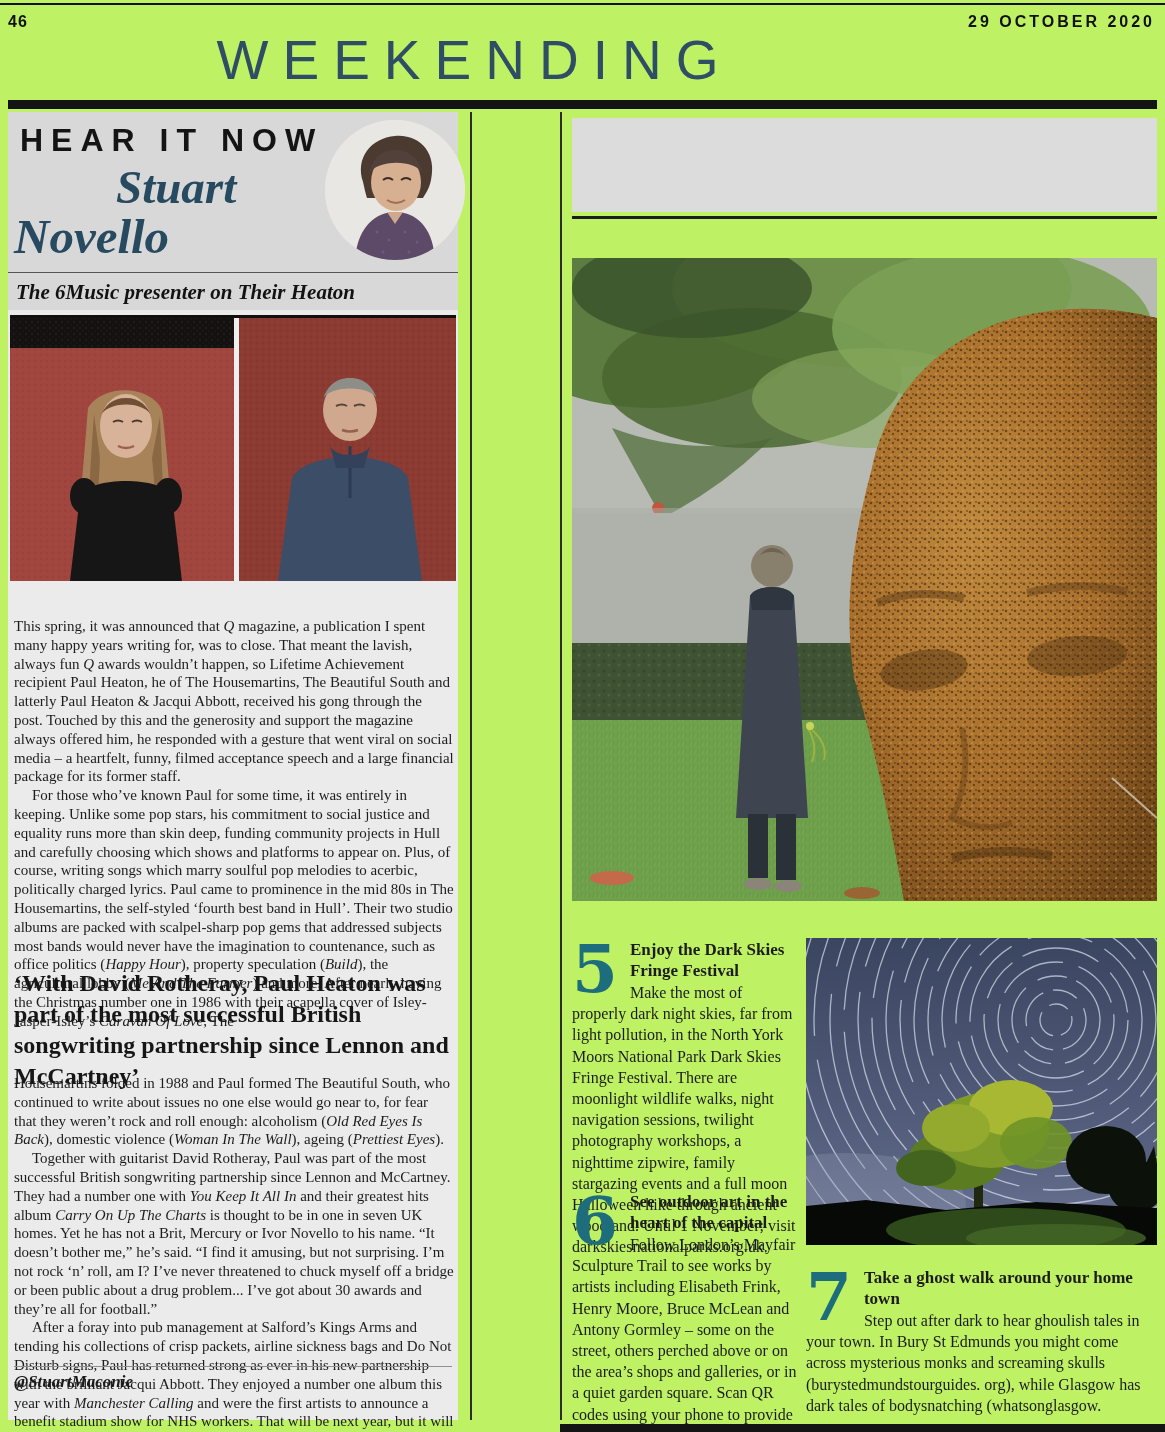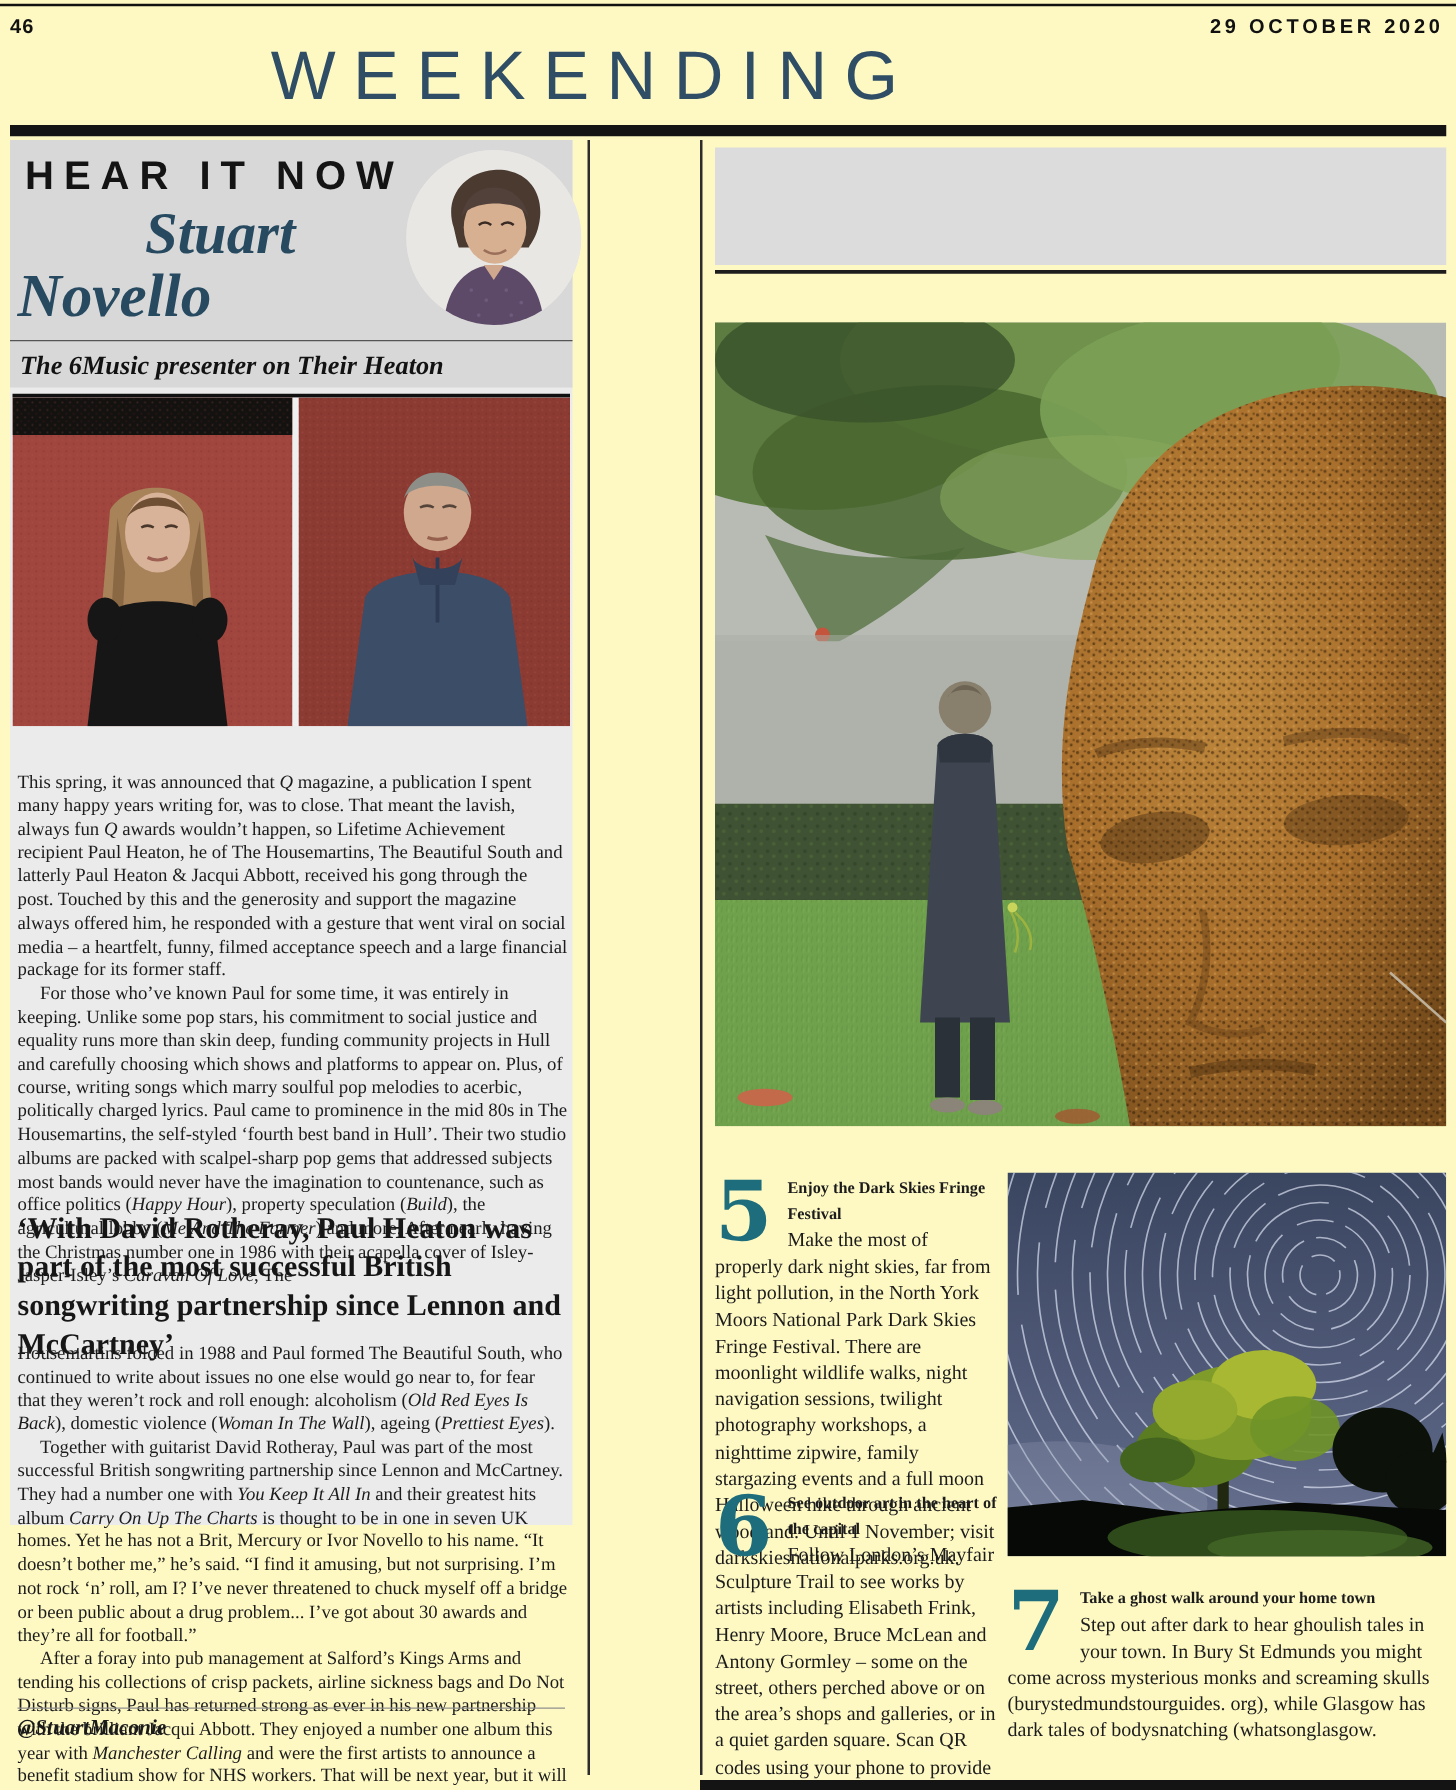--- a/index.html
+++ b/index.html
@@ -1,32 +1,32 @@
 <!DOCTYPE html>
 <html><head>
 <meta charset="utf-8">
 <style>
   html,body{margin:0;padding:0;background:#fff;}
-  #page{position:relative;width:1165px;height:1432px;background:#fef9c3;overflow:hidden;
+  #page{position:relative;width:1165px;height:1432px;background:#bef264;overflow:hidden;
         font-family:"Liberation Serif",serif;color:#1c1c1c;}
   .abs{position:absolute;}
 
   
   #top-rule{left:0;top:3px;width:1165px;height:2px;background:#111;}
   #folio{left:8px;top:13px;font-family:"Liberation Sans",sans-serif;font-weight:bold;
          font-size:16px;letter-spacing:1px;color:#111;}
   #edition-date{right:10px;top:13px;font-family:"Liberation Sans",sans-serif;font-weight:bold;
          font-size:16px;letter-spacing:3px;color:#111;}
   #masthead{left:0;top:28px;width:949px;text-align:center;
          font-family:"Liberation Sans",sans-serif;font-size:55px;font-weight:400;
          letter-spacing:14px;color:#2f4e66;}
   #masthead-bar{left:8px;top:100px;width:1149px;height:9px;background:#141414;}
 
   
-  #article{left:8px;top:112px;width:450px;height:1108px;background:#ebebeb;}
+  #article{left:8px;top:112px;width:450px;height:1308px;background:#ebebeb;}
   #art-head{left:0;top:0;width:450px;height:198px;background:#d8d8d8;}
   #kicker{left:12px;top:10px;font-family:"Liberation Sans",sans-serif;font-weight:bold;
           font-size:32px;letter-spacing:8px;color:#141414;}
   .author-line{font-style:italic;font-weight:bold;color:#274a61;line-height:1;}
   #author-first{left:108px;top:52px;font-size:47px;}
   #author-last{left:6px;top:100px;font-size:49px;}
   #avatar{left:317px;top:8px;width:140px;height:140px;border-radius:50%;overflow:hidden;background:#e8e6e3;}
   #standfirst-rule{left:0;top:160px;width:450px;height:1px;background:#555;}
   #standfirst{left:8px;top:168px;font-style:italic;font-weight:bold;font-size:21px;color:#121212;}
 
@@ -52,21 +52,21 @@
 
   
   #events-band{left:572px;top:118px;width:585px;height:94px;background:#dcdcdc;}
   #events-title{left:596px;top:130px;font-style:italic;font-weight:bold;font-size:50px;color:#274a61;}
   #events-rule{left:572px;top:216px;width:585px;height:3px;background:#1d1d1d;}
   #events-photo{left:572px;top:258px;width:585px;height:643px;}
 
   .ev-item{position:absolute;font-size:16px;line-height:21.2px;}
   .ev-num{float:left;font-family:"DejaVu Serif",serif;font-weight:bold;font-size:66px;
           line-height:0.82;color:#1e6d7c;margin:4px 12px 4px 0;}
-  .ev-head{font-weight:bold;font-size:13px;line-height:20.5px;display:block;padding-top:2px;}
+  .ev-head{font-weight:bold;font-size:17px;line-height:20.5px;display:block;padding-top:2px;}
   .ev-body{display:block;margin-top:1px;}
   #ev-item-5{left:572px;top:938px;width:228px;}
   #ev-item-6{left:572px;top:1190px;width:228px;}
   #ev-item-7{left:806px;top:1266px;width:340px;}
   #stars-photo{left:806px;top:938px;width:351px;height:307px;}
   #bottom-bar{left:560px;top:1424px;width:605px;height:8px;background:#141414;}
 </style>
 </head>
 <body>
 

